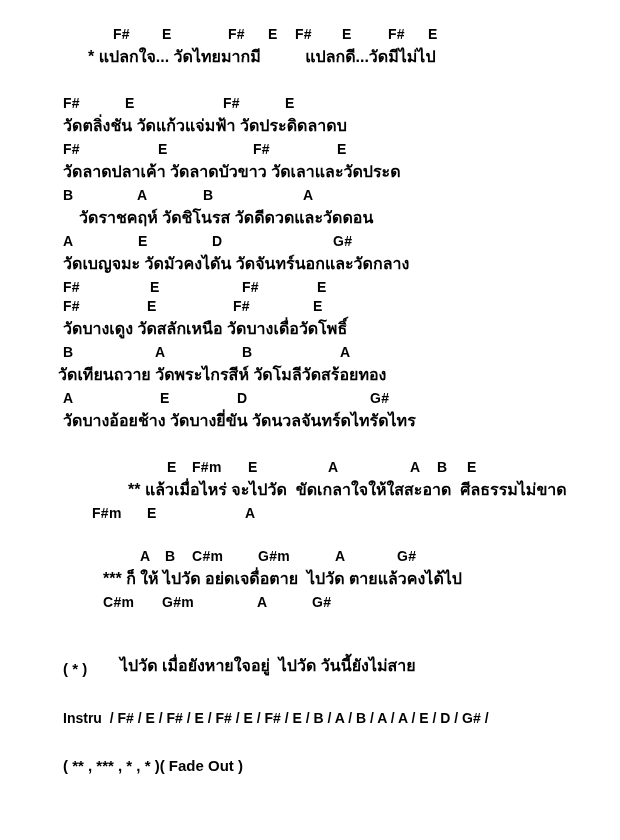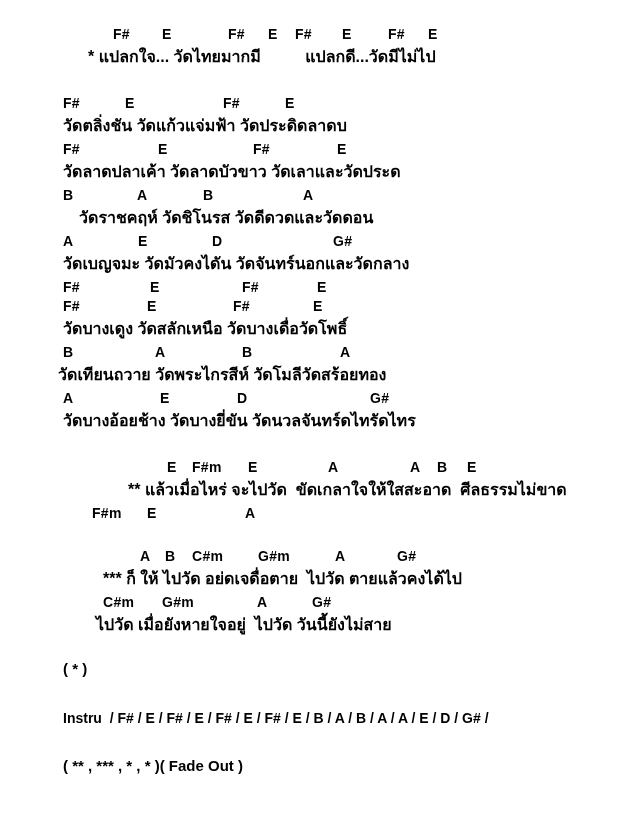--- a/index.html
+++ b/index.html
@@ -147,21 +147,21 @@
       <div class="lyric-row">
         <span class="lyric" style="left: 103px;">*** ก็ ให้ ไปวัด อย่ดเจดื่อตาย  ไปวัด ตายแล้วคงได้ไป</span>
       </div>
       <div class="chord-row">
         <span class="chord" style="left: 103px;">C#m</span>
         <span class="chord" style="left: 162px;">G#m</span>
         <span class="chord" style="left: 257px;">A</span>
         <span class="chord" style="left: 312px;">G#</span>
       </div>
       <div class="lyric-row">
-        <span class="lyric" style="left: 96px;">ไปวัด เมื่อยังหายใจอยู่  ไปวัด วันนี้ยังไม่สาย</span>
+        <span class="lyric" style="left: 120px; margin-top: 41px;">ไปวัด เมื่อยังหายใจอยู่  ไปวัด วันนี้ยังไม่สาย</span>
       </div>
     </div>
   </div>
 
 <div class="footer-line" id="footer-star">
   <span>( * )</span>
 </div>
 <div class="footer-line" id="footer-instru">
   <span>Instru  / F# / E / F# / E / F# / E / F# / E / B / A / B / A / A / E / D / G# /</span>
 </div>

